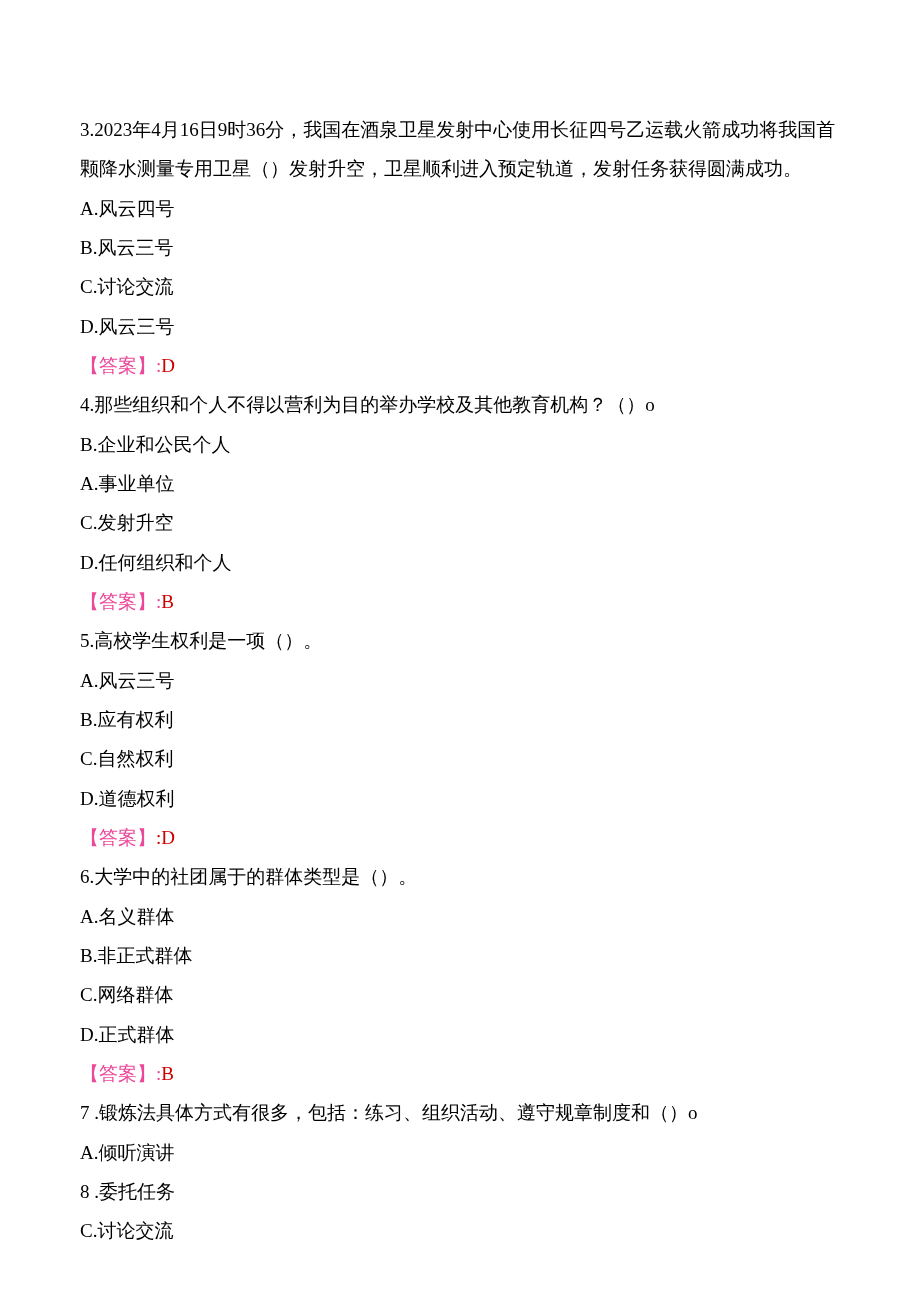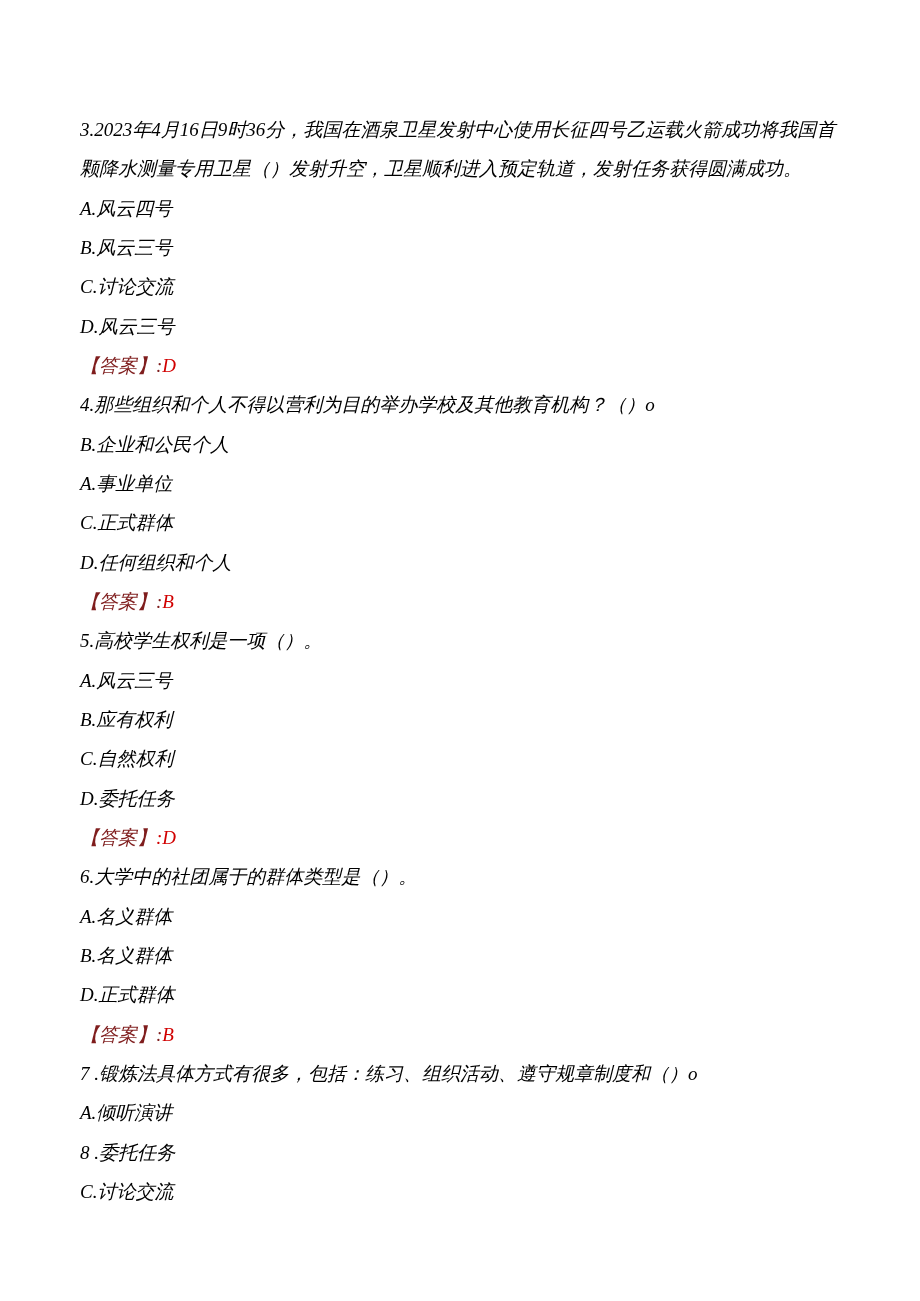--- a/index.html
+++ b/index.html
@@ -14,58 +14,58 @@
     padding: 110px 80px 60px 80px;
     box-sizing: border-box;
     font-family: "SimSun", "宋体", serif;
     font-size: 19px;
     line-height: 2.07;
     color: #000000;
   }
   .line {
     white-space: normal;
     word-break: break-all;
-    font-style: italic;
   }
   .answer-label {
-    color: #7f1d1d;
+    color: #ec4899;
   }
   .answer-value {
     color: #d10000;
   }
 </style>
 </head>
 <body>
 
 <div class="page">
 
   <div class="line"><span>3.</span><span>2023年4月16日9时36分，我国在酒泉卫星发射中心使用长征四号乙运载火箭成功将我国首颗降水测量专用卫星（）发射升空，卫星顺利进入预定轨道，发射任务获得圆满成功。</span></div>
   <div class="line">A.风云四号</div>
   <div class="line">B.风云三号</div>
   <div class="line">C.讨论交流</div>
   <div class="line">D.风云三号</div>
   <div class="line"><span class="answer-label">【答案】:</span><span class="answer-value">D</span></div>
 
   <div class="line"><span>4.</span><span>那些组织和个人不得以营利为目的举办学校及其他教育机构？（）o</span></div>
   <div class="line">B.企业和公民个人</div>
   <div class="line">A.事业单位</div>
-  <div class="line">C.正式群体</div>
+  <div class="line">C.发射升空</div>
   <div class="line">D.任何组织和个人</div>
   <div class="line"><span class="answer-label">【答案】:</span><span class="answer-value">B</span></div>
 
   <div class="line"><span>5.</span><span>高校学生权利是一项（）。</span></div>
   <div class="line">A.风云三号</div>
   <div class="line">B.应有权利</div>
   <div class="line">C.自然权利</div>
-  <div class="line">D.委托任务</div>
+  <div class="line">D.道德权利</div>
   <div class="line"><span class="answer-label">【答案】</span><span class="answer-value">:D</span></div>
 
   <div class="line"><span>6.</span><span>大学中的社团属于的群体类型是（）。</span></div>
   <div class="line">A.名义群体</div>
-  <div class="line">B.名义群体</div>
+  <div class="line">B.非正式群体</div>
+  <div class="line">C.网络群体</div>
   <div class="line">D.正式群体</div>
   <div class="line"><span class="answer-label">【答案】:</span><span class="answer-value">B</span></div>
 
   <div class="line"><span>7 .</span><span>锻炼法具体方式有很多，包括：练习、组织活动、遵守规章制度和（）o</span></div>
   <div class="line">A.倾听演讲</div>
   <div class="line">8 .委托任务</div>
   <div class="line">C.讨论交流</div>
 
 </div>
 

